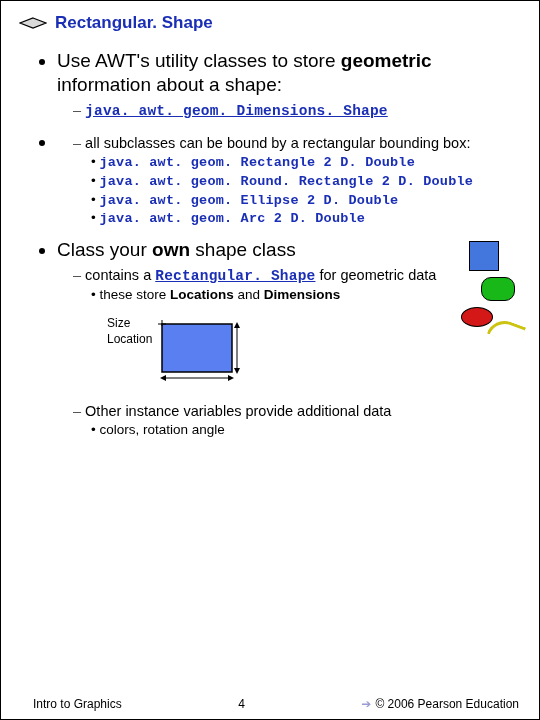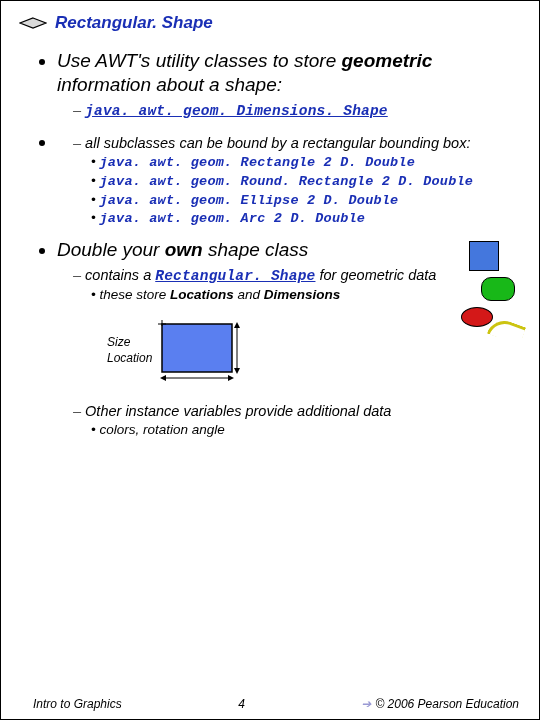--- a/index.html
+++ b/index.html
@@ -11,21 +11,20 @@
     height: 720px;
     position: relative;
     box-sizing: border-box;
     border: 1px solid #000;
   }
   .slide {
     padding: 12px 34px 40px 18px;
     box-sizing: border-box;
     height: 100%;
     position: relative;
-    font-style: italic;
   }
   .title-row {
     display: flex;
     align-items: center;
     gap: 8px;
     margin-bottom: 14px;
   }
   .title-text {
     color: #1a2fb5;
     font-weight: bold;
@@ -109,21 +108,21 @@
     width: 32px; height: 16px;
     border: 3px solid #ccc411;
     border-bottom: none;
     border-right: none;
     border-radius: 30px 0 0 0;
     transform: rotate(20deg);
     margin: -6px 0 0 30px;
   }
   .diagram {
     display: flex;
-    align-items: center;
+    align-items: flex-start;
     margin: 12px 0 16px 50px;
   }
   .diagram-labels {
     font-size: 12px;
     line-height: 1.3;
   }
   .footer {
     position: absolute;
     bottom: 8px;
     left: 12px; right: 0;
@@ -168,21 +167,21 @@
             <li><span class="mono blue-mono">java. awt. geom. Rectangle 2 D. Double</span></li>
             <li><span class="mono blue-mono">java. awt. geom. Round. Rectangle 2 D. Double</span></li>
             <li><span class="mono blue-mono">java. awt. geom. Ellipse 2 D. Double</span></li>
             <li><span class="mono blue-mono">java. awt. geom. Arc 2 D. Double</span></li>
           </ul>
         </li>
       </ul>
     </li>
 
     <li>
-      <span>Double your </span><span class="bold">own</span><span> shape class</span>
+      <span>Class your </span><span class="bold">own</span><span> shape class</span>
       <ul class="dash">
         <li>
           <span>contains a </span><span class="mono blue-mono underline">Rectangular. Shape</span><span> for geometric data</span>
           <ul class="dot">
             <li>
               <span>these store </span><span class="bold">Locations</span><span> and </span><span class="bold">Dimensions</span>
             </li>
           </ul>
         </li>
       </ul>

